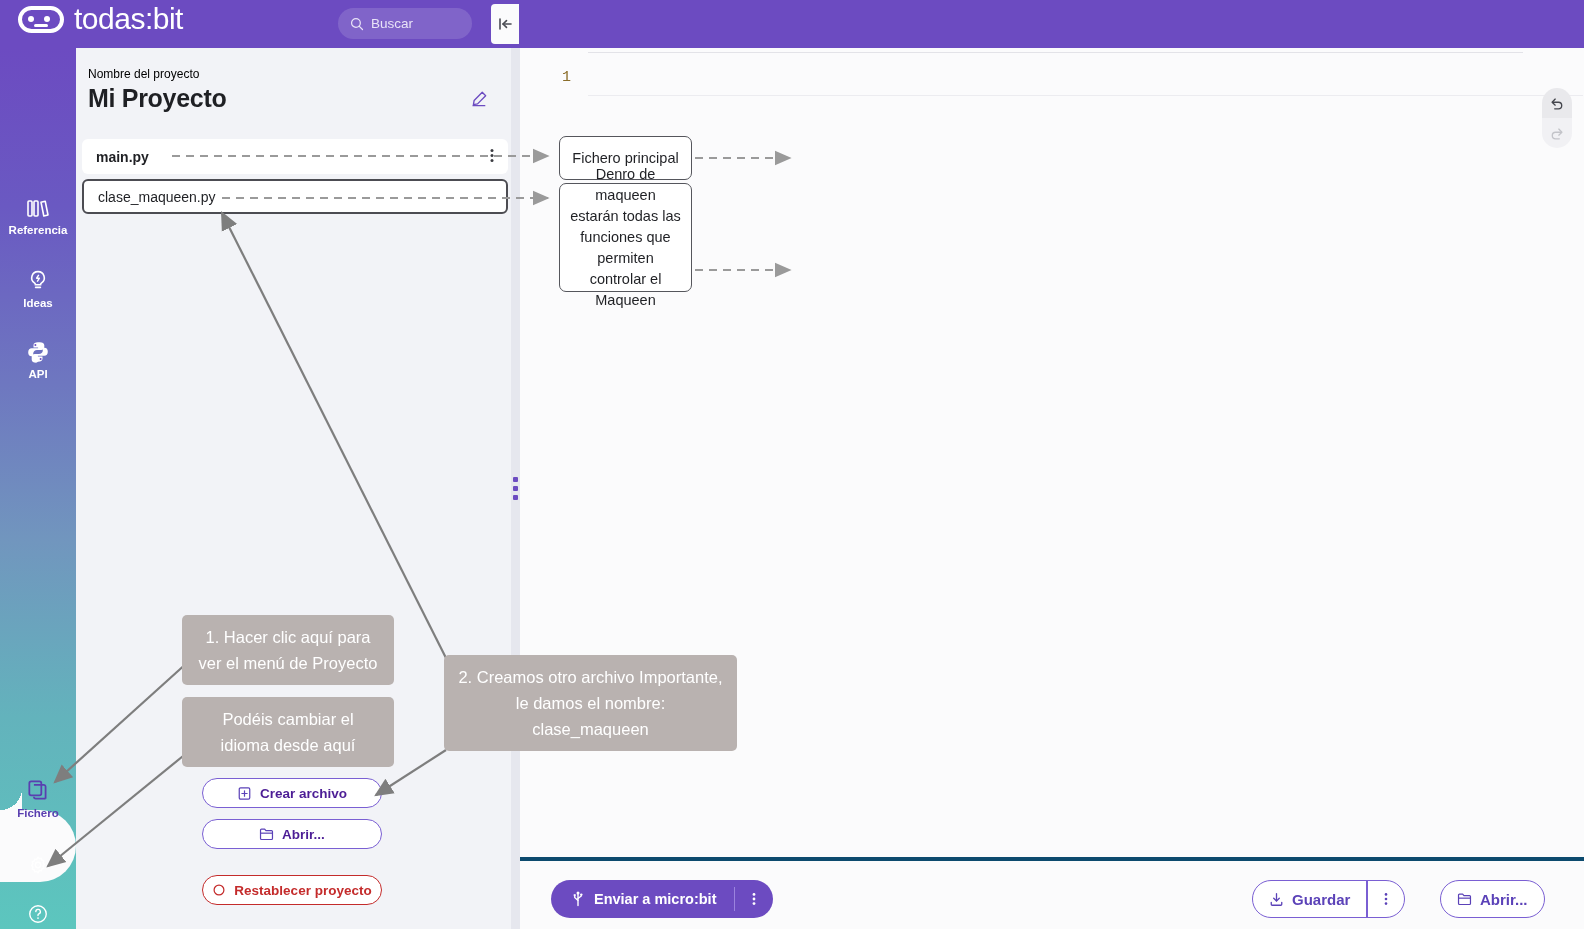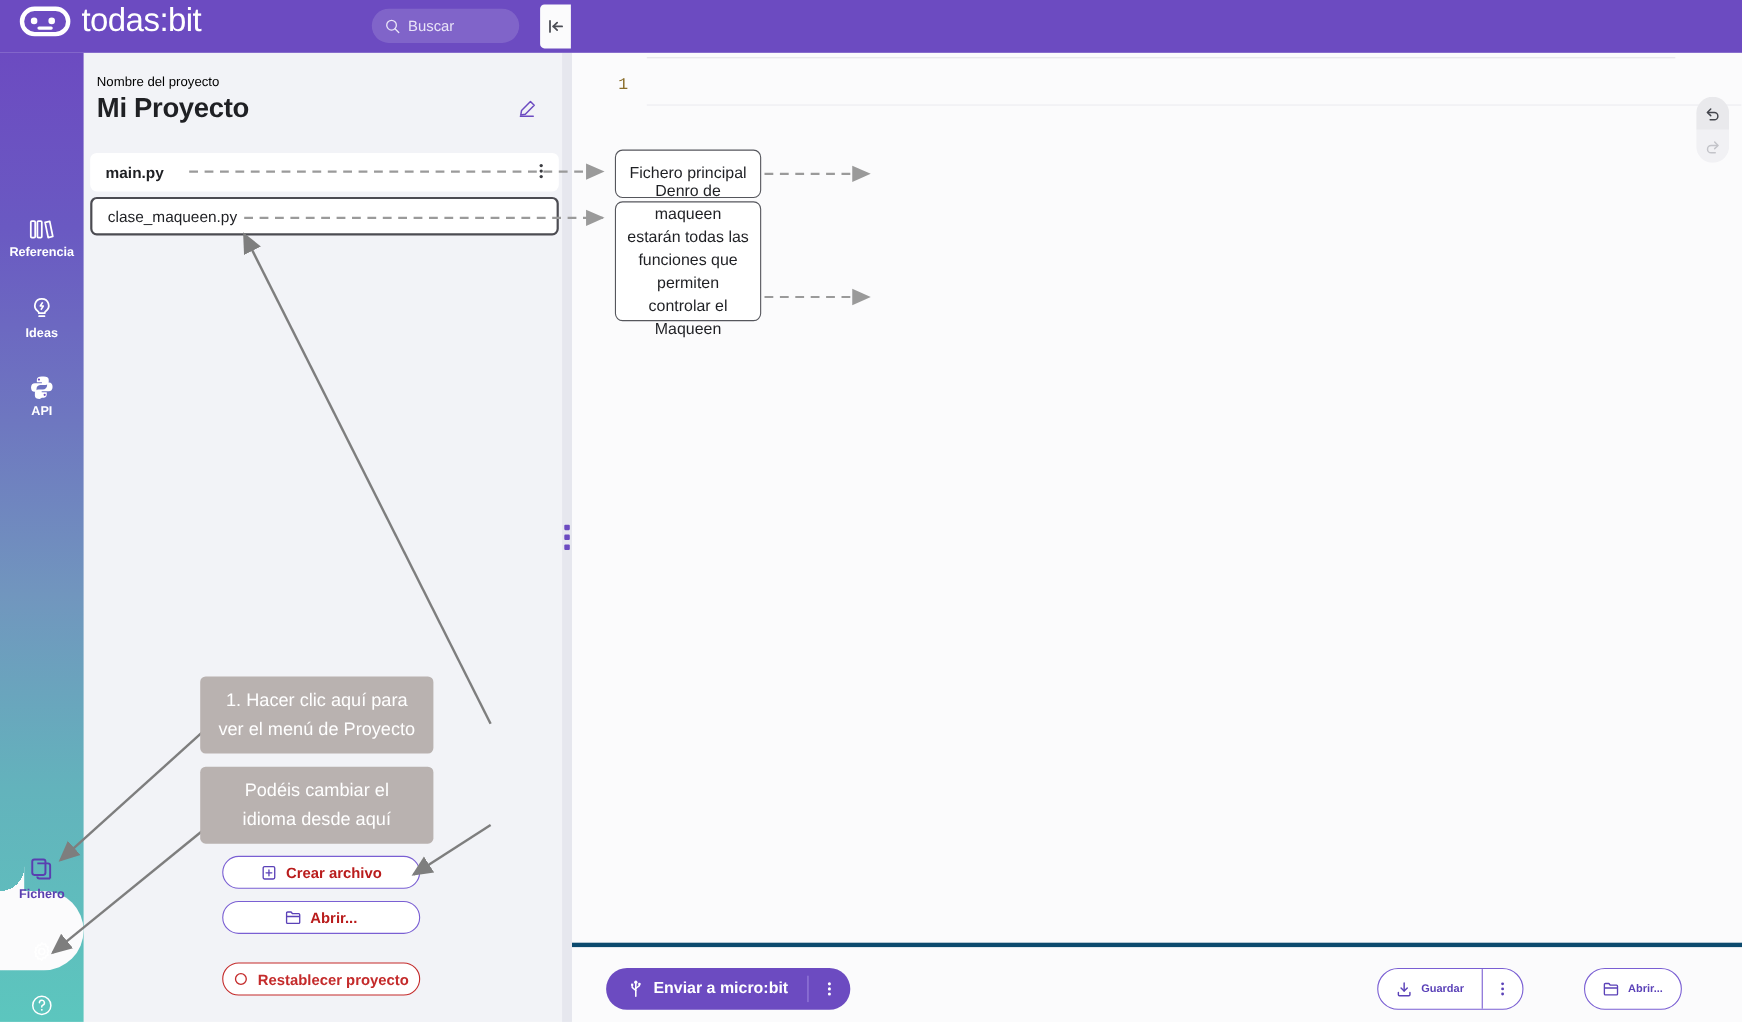--- a/index.html
+++ b/index.html
@@ -80,21 +80,21 @@
     font-size: 14px; color: #1f2024; cursor: pointer;
   }
   .file-row.plain { background:#ffffff; top:91px; font-weight:700; }
   .file-row.selected { background:#ffffff; top:131px; border:2px solid #4c4c52; font-weight:400; }
   .kebab { position:absolute; right:14px; top:50%; transform:translateY(-50%); }
 
   
   .pbtn {
     position: absolute; left: 126px; width: 180px; height: 30px;
     border-radius: 16px; background: #ffffff; border: 1.5px solid #7a5fd3;
-    color: #b91c1c; font-size: 13.5px; font-weight: 700;
+    color: #4c1d95; font-size: 13.5px; font-weight: 700;
     display:flex; align-items:center; justify-content:center; gap:8px; cursor:pointer;
   }
   .pbtn.danger { border-color:#c42b2b; color:#c42b2b; }
 
   
   .splitter {
     position:absolute; left:511px; top:48px; width:9px; height:881px;
     background:#e6e7ee; z-index:11; cursor:col-resize;
     display:flex; align-items:center; justify-content:center;
   }
@@ -140,21 +140,21 @@
     background:#fbfbfc; border-top:4px solid #0c4a6e;
   }
   .send-grp { position:absolute; left:31px; top:19px; height:38px; display:flex;
     background:#6C4BC1; border-radius:19px; overflow:hidden; cursor:pointer; }
   .send-grp .main { display:flex; align-items:center; gap:9px; padding:0 18px 0 20px; color:#fff; font-size:14.5px; font-weight:700; }
   .send-grp .divline { width:1px; background:#9b83de; margin:7px 0; }
   .send-grp .more { width:38px; display:flex; align-items:center; justify-content:center; }
 
   .ob { position:absolute; top:19px; height:38px; border:1.5px solid #7a5fd3; background:#fff;
         border-radius:19px; display:flex; align-items:center; color:#5b42b8;
-        font-size:10px; font-weight:700; cursor:pointer; }
+        font-size:15px; font-weight:700; cursor:pointer; }
   .ob .main { display:flex; align-items:center; gap:8px; padding:0 16px; }
   .ob .divline { width:1.5px; background:#7a5fd3; align-self:stretch; }
   .ob .more { width:36px; display:flex; align-items:center; justify-content:center; }
 
   
   .callout {
     position:absolute; background:#b9b2b0; color:#ffffff; border-radius:5px;
     text-align:center; font-size:16.5px; line-height:26px; padding:9px 14px; z-index:40;
   }
   .annotations { position:absolute; left:0; top:0; width:1584px; height:929px; z-index:35; pointer-events:none; }
@@ -429,14 +429,15 @@
 
     <line x1="188" y1="752" x2="48" y2="866" stroke="#7e7e7e" stroke-width="2.2" marker-end="url(#ah)"></line>
 
     <line x1="446" y1="658" x2="222" y2="213" stroke="#7e7e7e" stroke-width="2.2" marker-end="url(#ah)"></line>
 
     <line x1="446" y1="750" x2="376" y2="795" stroke="#7e7e7e" stroke-width="2.2" marker-end="url(#ah)"></line>
   </svg>
 
   <div class="callout" style="left:182px; top:615px; width:212px;">1. Hacer clic aquí para ver el menú de Proyecto</div>
   <div class="callout" style="left:182px; top:697px; width:212px;">Podéis cambiar el idioma desde aquí</div>
+  <div class="callout" style="left:444px; top:655px; width:293px;">2. Creamos otro archivo Importante, le damos el nombre: clase_maqueen</div>
 
 </div>
 
 </body></html>

